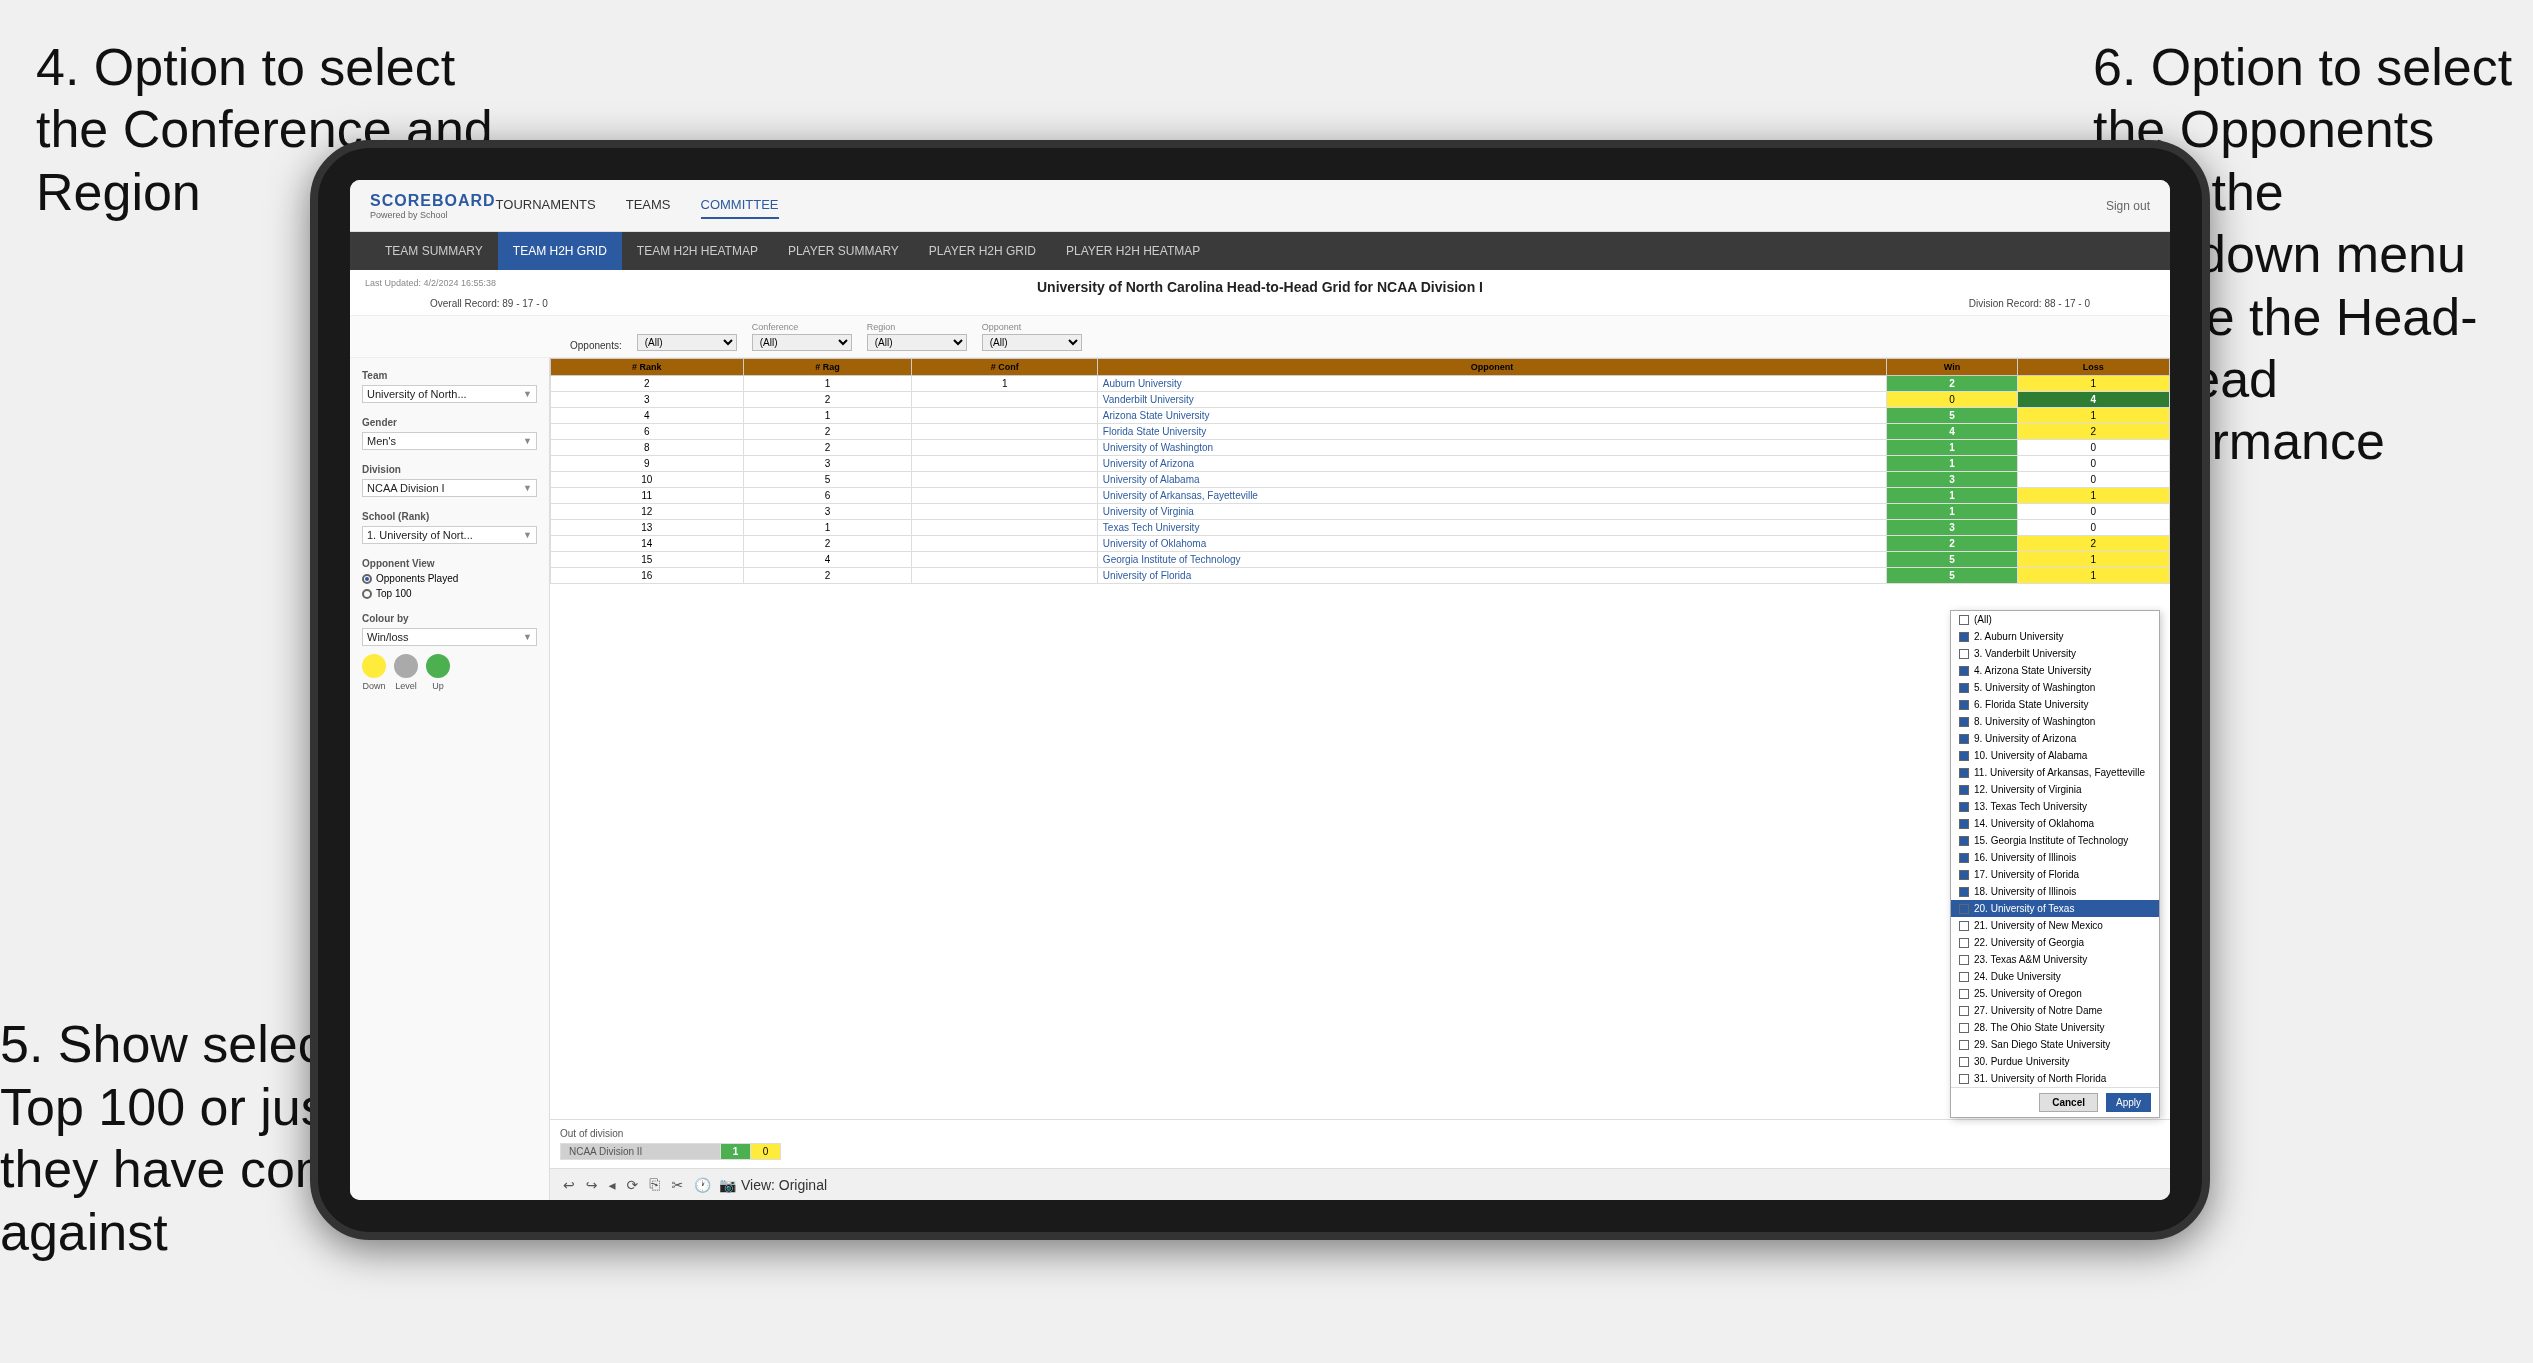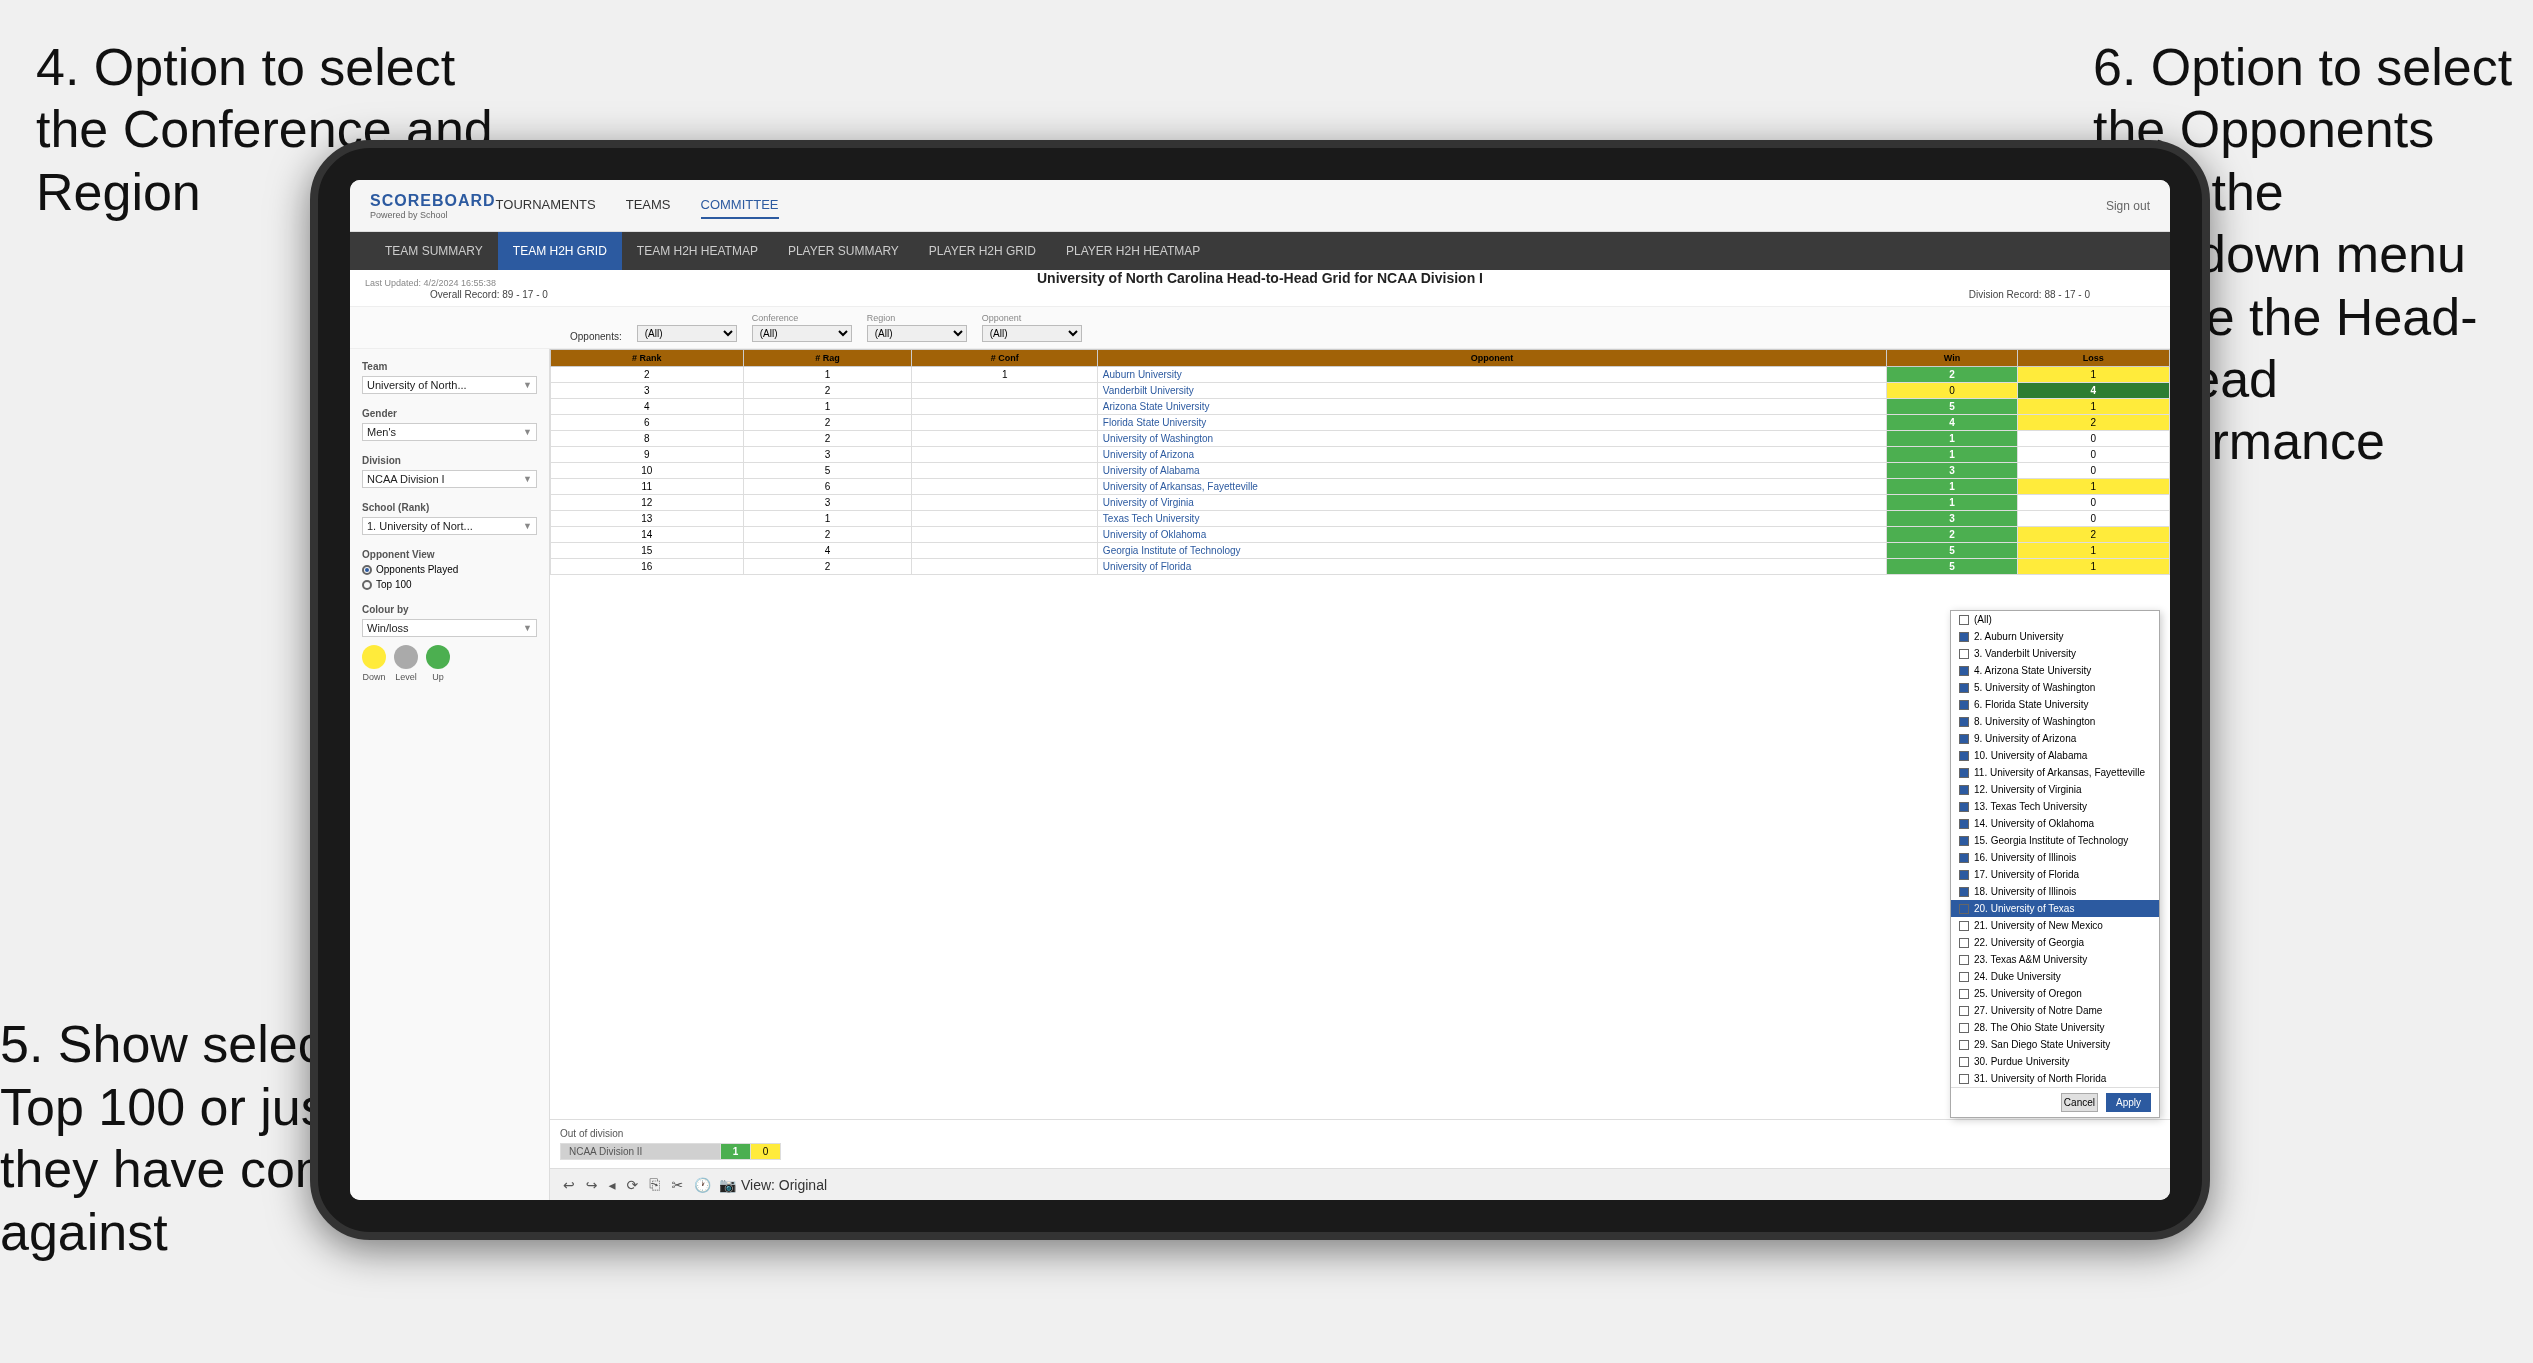--- a/index.html
+++ b/index.html
@@ -388,24 +388,25 @@
     .dropdown-actions {
       display: flex;
       justify-content: flex-end;
       gap: 8px;
       padding: 5px 8px;
       border-top: 1px solid #ddd;
     }
 
     .btn-cancel {
       font-size: 10px;
-      padding: 3px 2px;
+      padding: 3px 12px;
       background: #e0e0e0;
       border: 1px solid #aaa;
       cursor: pointer;
+      font-weight: bold;
     }
 
     .btn-apply {
       font-size: 10px;
       padding: 3px 10px;
       background: #2c5aa0;
       color: #fff;
       border: none;
       cursor: pointer;
     }
@@ -414,21 +415,21 @@
     .report-wrapper {
       flex: 1;
       display: flex;
       flex-direction: column;
       overflow: hidden;
       position: relative;
     }
 
     .report-top {
       position: relative;
-      padding: 0 20px 6px;
+      padding: 9px 20px 6px;
       border-bottom: 1px solid #eee;
       text-align: center;
     }
 
     
     .grid-filters-row {
       display: flex;
       align-items: flex-end;
       gap: 15px;
       padding: 6px 10px;

